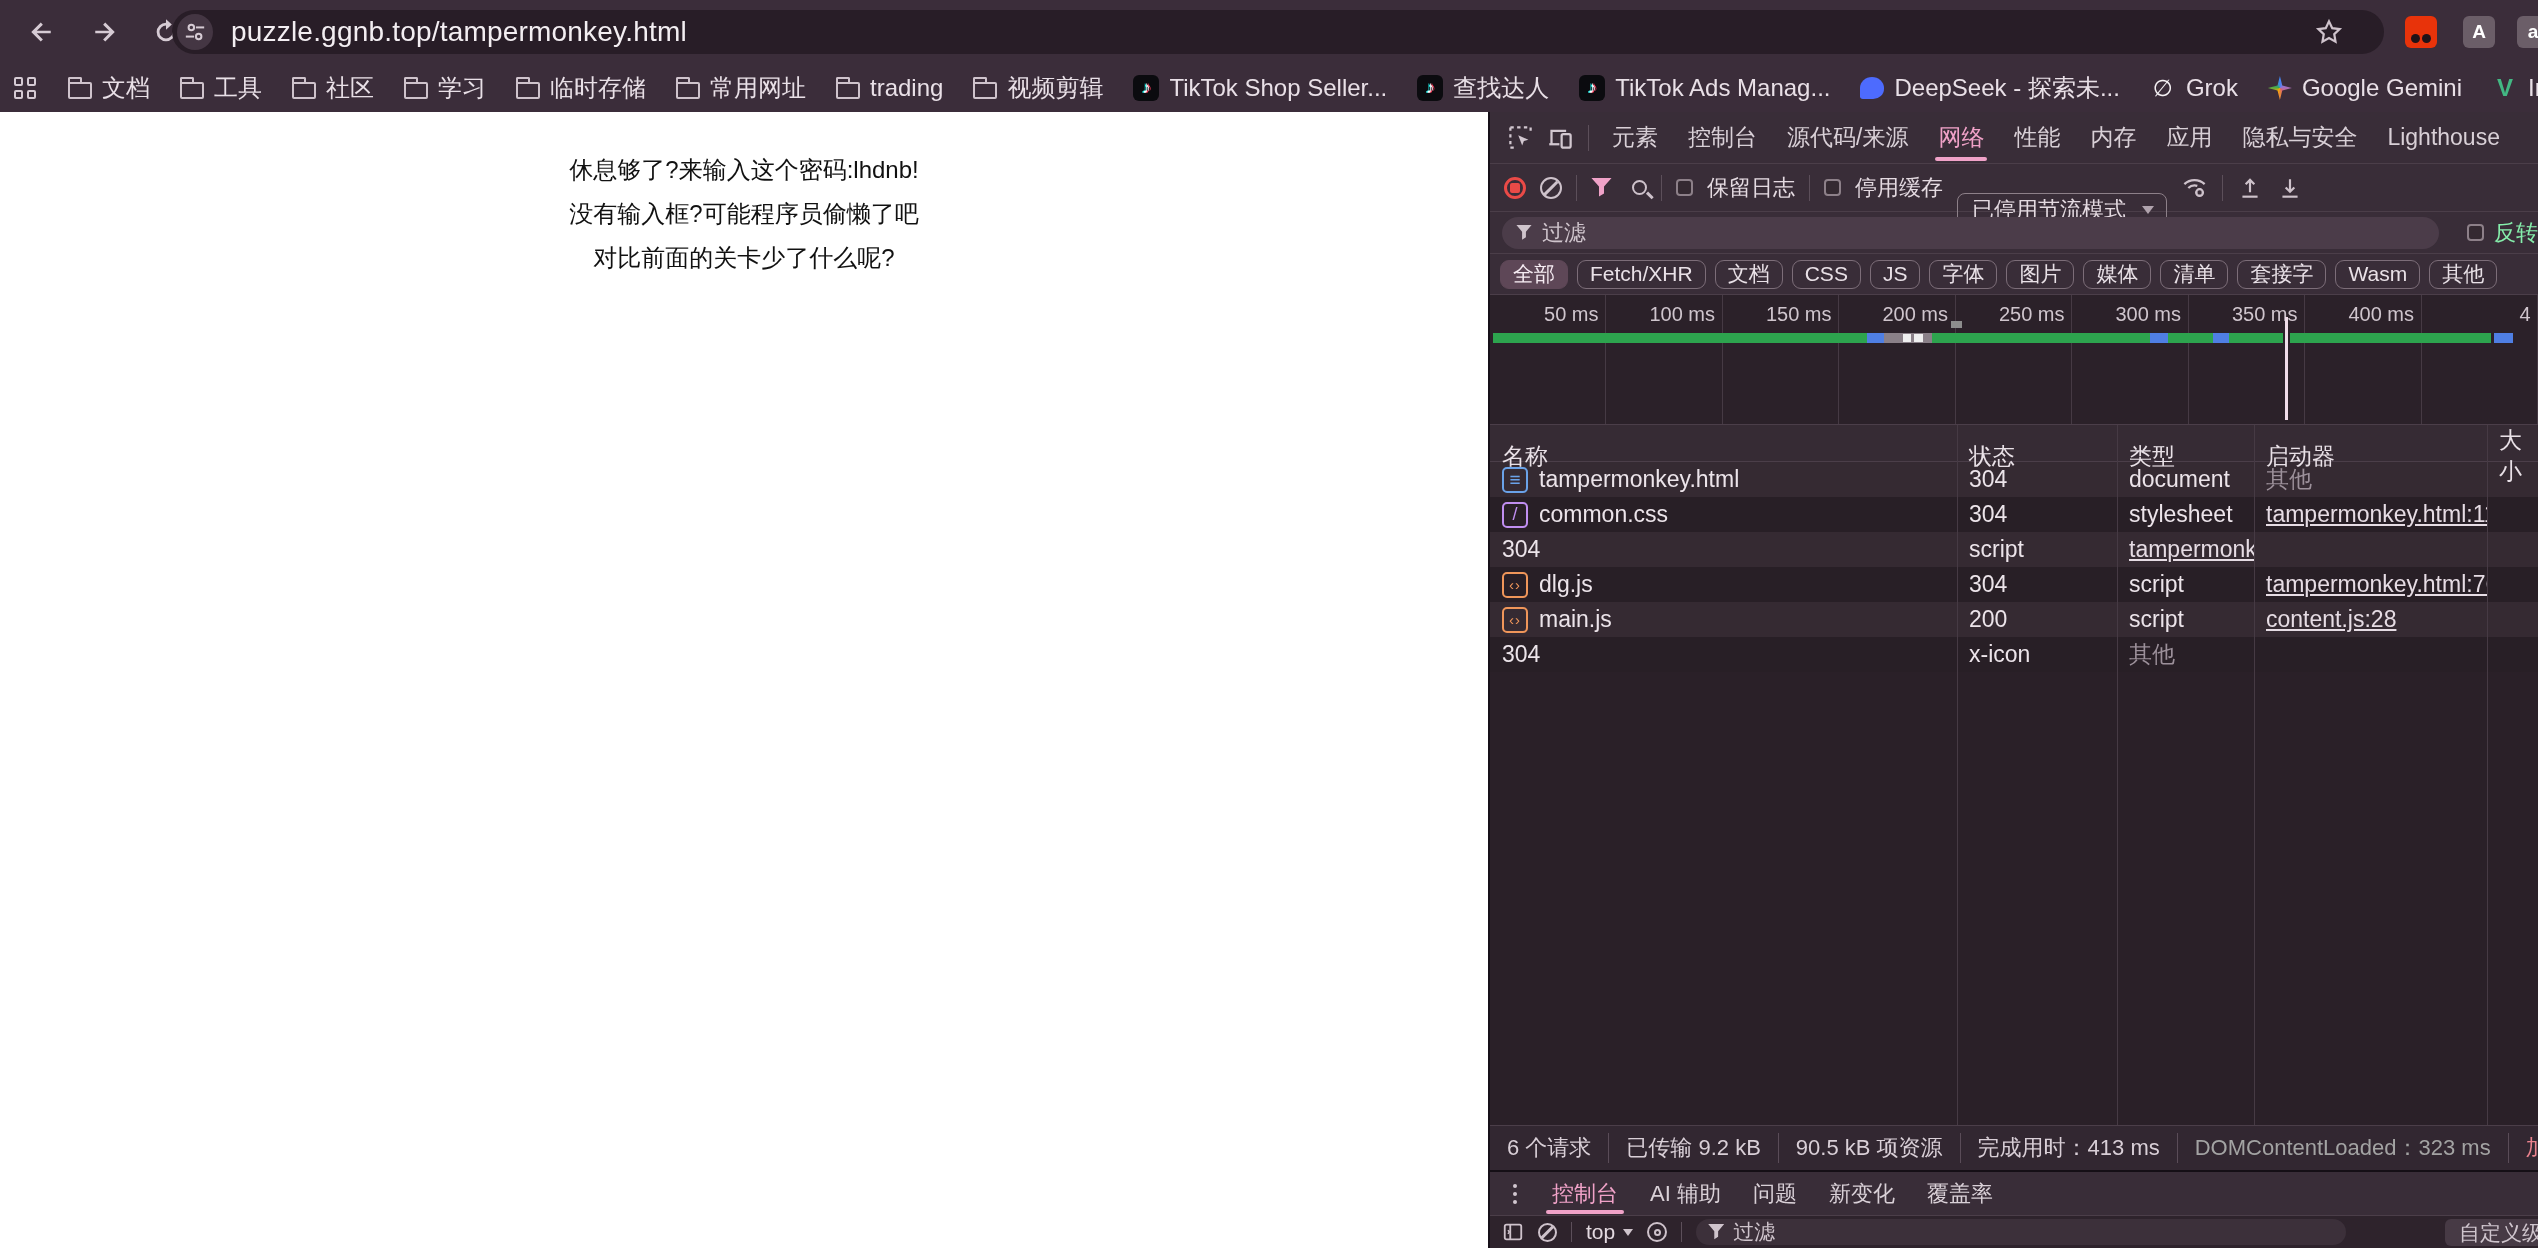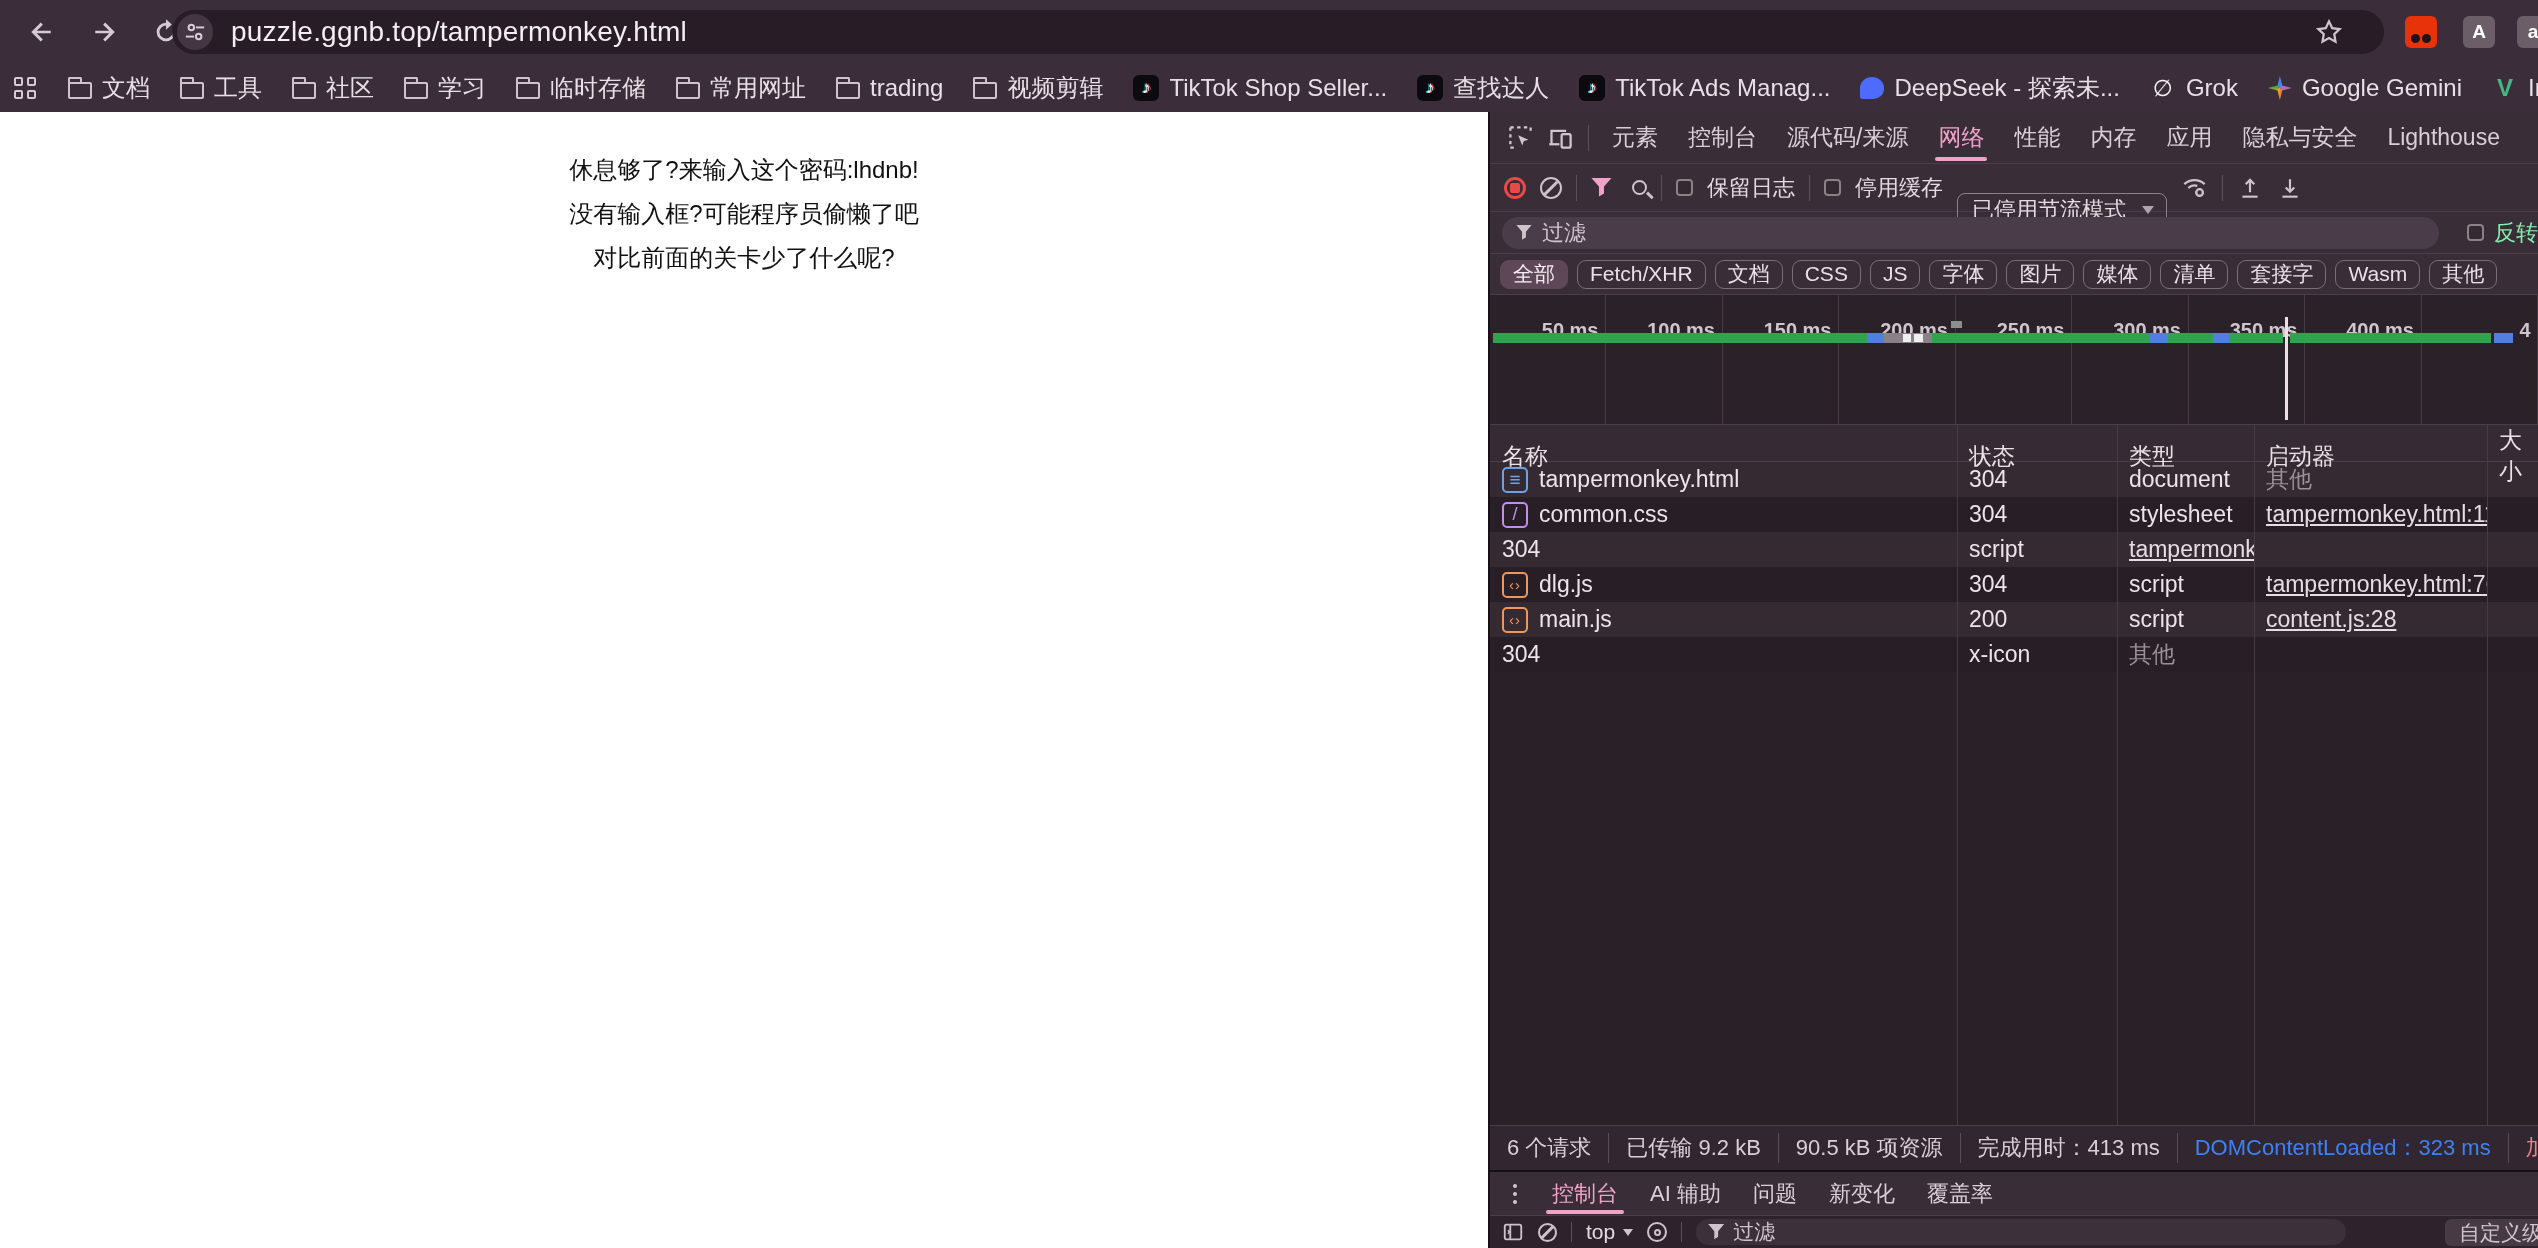--- a/index.html
+++ b/index.html
@@ -72,21 +72,21 @@
   .filterpill { width:938px; height:32px; background:#4b3c49; border-radius:16px; display:flex; align-items:center; gap:10px; padding-left:14px; color:#cfc4cc; font-size:22px; }
   .funnel-sm { width:16px; height:16px; background:#cfc4cc; clip-path:polygon(0 0,100% 0,62% 45%,62% 80%,38% 95%,38% 45%); }
   .invert { display:flex; align-items:center; gap:10px; margin-left:28px; font-size:22px; color:#86efac; white-space:nowrap; }
 
   .dt-chips { position:absolute; left:0; top:142px; width:100%; height:41px; display:flex; align-items:center; gap:9px; border-bottom:1px solid #4b3e49; padding-left:10px; }
   .chip { height:29px; display:flex; align-items:center; padding:0 12px; border:1px solid #7c6d78; border-radius:9px; font-size:21px; color:#e9e1e7; white-space:nowrap; }
   .chip.selected { background:#5e4757; border-color:#5e4757; color:#f6ecf3; }
 
   .dt-timeline { position:absolute; left:0; top:183px; width:100%; height:130px; background:#2b2129; border-bottom:1px solid #4b3e49;
     background-image:repeating-linear-gradient(to right, transparent 0 115.5px, #463a44 115.5px 116.5px); }
-  .ticks { display:flex; padding-top:24px;font-weight:bold; }
+  .ticks { display:flex; padding-top:8px; }
   .tick { width:116.5px; flex:0 0 auto; text-align:right; padding-right:8px; font-size:20px; color:#cfc5cd; }
   .ovbar { position:absolute; left:0; top:38px; width:100%; height:10px; }
   .seg { position:absolute; top:0; height:10px; }
   .seg-green { background:#2da44e; }
   .seg-blue { background:#4f7fe3; }
   .seg-gray { background:#8a8088; }
   .seg-white { background:#efefef; top:1px; height:8px; }
   .grayblock { position:absolute; left:44%; top:26px; width:11px; height:7px; background:#8d8d8d; }
   .vline { position:absolute; left:75.9%; top:22px; bottom:4px; width:3px; background:#f0dde9; }
 
@@ -107,21 +107,21 @@
   .icon-stylesheet { border:2px solid #c08ef0; color:#c08ef0; }
   .icon-stylesheet::before { content:"/"; font-size:18px; }
   .icon-script { border:2px solid #f0965a; color:#f0965a; }
   .icon-script::before { content:"‹›"; font-size:15px; letter-spacing:1px; }
   .icon-favicon { border:none; }
   .icon-favicon::before { content:""; width:22px; height:19px; background:#3fa0e8; clip-path:polygon(0 0,25% 40%,75% 40%,100% 0,100% 70%,80% 100%,20% 100%,0 70%); }
 
   .dt-status { position:absolute; left:0; top:1013px; width:100%; height:45px; background:#322731; border-top:1px solid #4b3e49; display:flex; align-items:center; overflow:hidden; }
   .stat { font-size:22px; color:#d9cfd7; padding:0 17px; border-right:1px solid #5a4c58; white-space:nowrap; }
   .stat:last-child { border-right:none; }
-  .stat.c-blue { color:#3b82f6; }
+  .stat.c-blue { color:#a3a3a3; }
   .stat.c-red { color:#e9818d; }
 
   .dt-drawer { position:absolute; left:0; top:1058px; width:100%; height:45px; background:#392d38; border-top:2px solid #150f16; display:flex; align-items:center; padding-left:10px; }
   .kebab { width:30px; display:flex; justify-content:center; margin-right:6px; }
   .kebab i { width:4px; height:4px; border-radius:50%; background:#d2c7d0; box-shadow:0 8px 0 #d2c7d0, 0 -8px 0 #d2c7d0; }
   .dr-tab { font-size:22px; color:#d9d0d7; padding:0 16px; height:100%; display:flex; align-items:center; position:relative; white-space:nowrap; }
   .dr-tab.selected { color:#f0a2c8; }
   .dr-tab.selected::after { content:""; position:absolute; left:10px; right:10px; bottom:1px; height:4px; border-radius:3px; background:#f0a2c8; }
 
   .dt-ctoolbar { position:absolute; left:0; top:1103px; width:100%; height:33px; background:#2e232c; border-top:1px solid #4b3e49; display:flex; align-items:center; gap:14px; padding-left:12px; overflow:hidden; }

